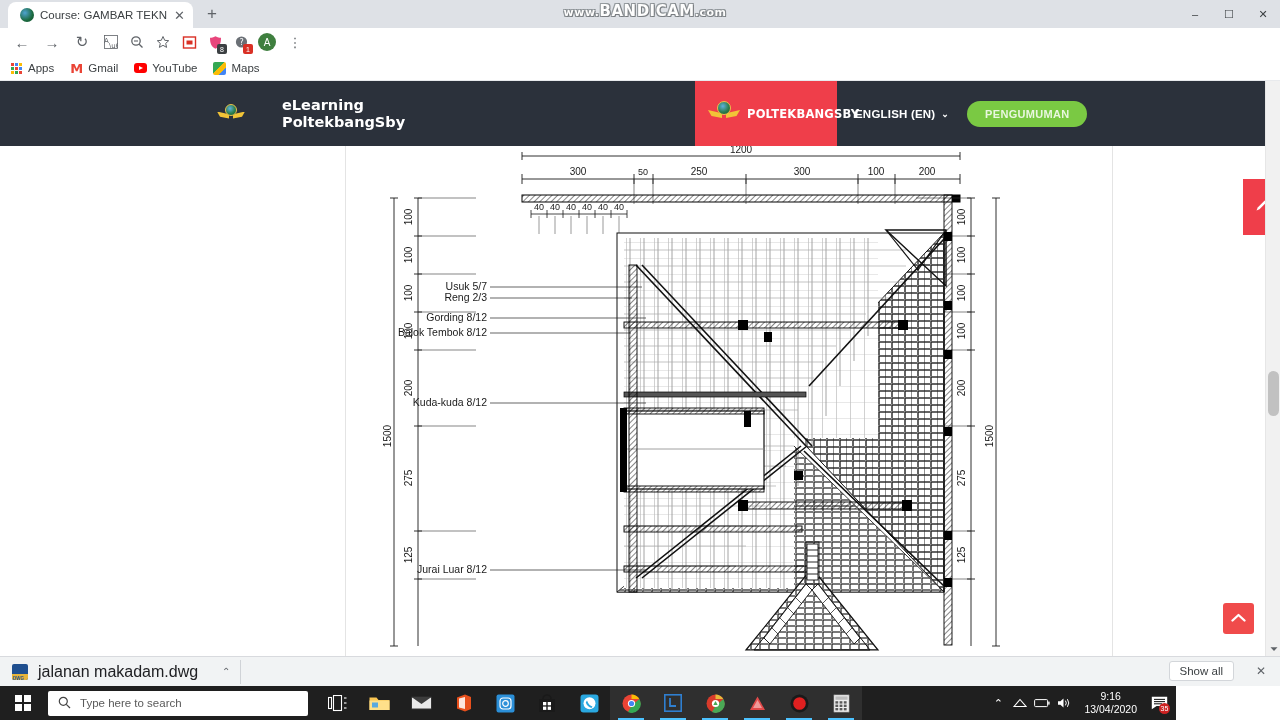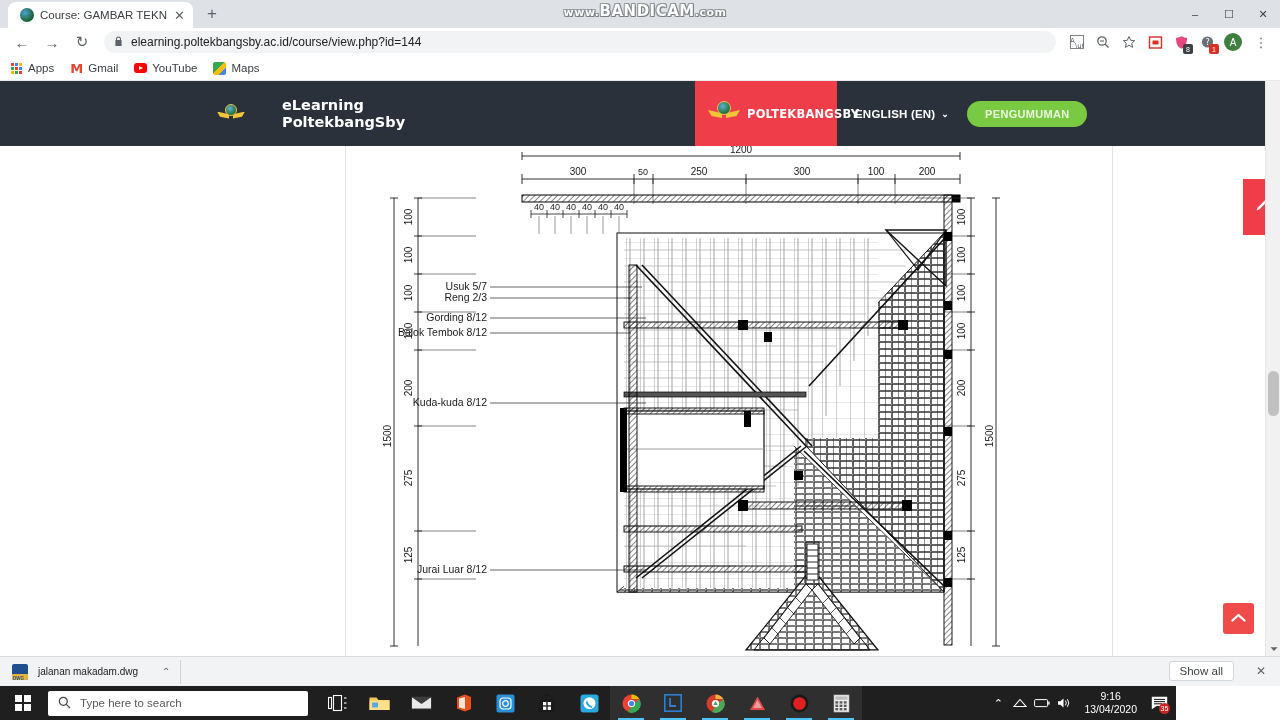--- a/index.html
+++ b/index.html
@@ -251,21 +251,21 @@
     position:relative; overflow:hidden; flex:0 0 16px;
   }
   .dwg-ico:before {
     content:''; position:absolute; left:0; bottom:0; width:16px; height:6px;
     background:#e8b53a;
   }
   .dwg-ico:after {
     content:'DWG'; position:absolute; left:1px; bottom:-1px;
     font-size:4.5px; color:#1f4f8f; font-weight:bold;
   }
-  .dl-name { font-size: 10px; color: #202124; }
+  .dl-name { font-size: 16px; color: #202124; }
   .dl-caret { font-size: 10px; color: #5f6368; margin-left: 14px; }
   .showall {
     position:absolute; right: 46px; top: 4px;
     border:1px solid #d3d6da; border-radius: 3px; background:#fff;
     font-size:11.5px; color:#3c4043; padding: 3px 10px;
   }
   .dl-close {
     position:absolute; right: 14px; top: 7px;
     font-size: 12px; color:#5f6368;
   }
@@ -337,28 +337,20 @@
   </div>
 
   <div class="bandicam">
     <span class="small">www.</span><span>BANDICAM</span><span class="small">.com</span>
   </div>
 
   <div class="toolbar">
     <div class="navbtn">←</div>
     <div class="navbtn">→</div>
     <div class="navbtn">↻</div>
-    <div class="omnibox">
-      <span class="lock">
-        <svg width="9" height="11" viewBox="0 0 9 11">
-            <path d="M2 4V3a2.5 2.5 0 015 0v1h.6v6H1.4V4H2zm1 0h3V3a1.5 1.5 0 00-3 0v1z" fill="#5f6368"></path>
-          </svg>
-      </span>
-      <span class="omnibox-url">elearning.poltekbangsby.ac.id/course/view.php?id=144</span>
-    </div>
     <div class="tb-icon">
       <svg width="14" height="14" viewBox="0 0 14 14">
           <text x="0" y="8" font-size="7" fill="#5f6368" font-family="DejaVu Sans">A</text>
           <text x="5" y="13" font-size="7" fill="#5f6368" font-family="DejaVu Sans">\u6587</text>
           <rect x="0.5" y="0.5" width="13" height="13" fill="none" stroke="#5f6368" stroke-width="0.8"></rect>
         </svg>
     </div>
     <div class="tb-icon">
       <svg width="14" height="14" viewBox="0 0 14 14">
           <circle cx="6" cy="6" r="4.2" fill="none" stroke="#5f6368" stroke-width="1.3"></circle>

